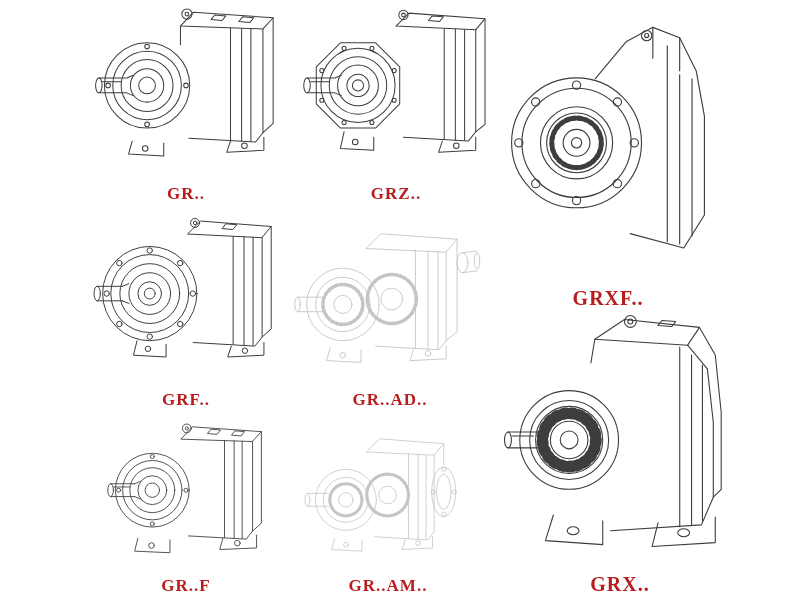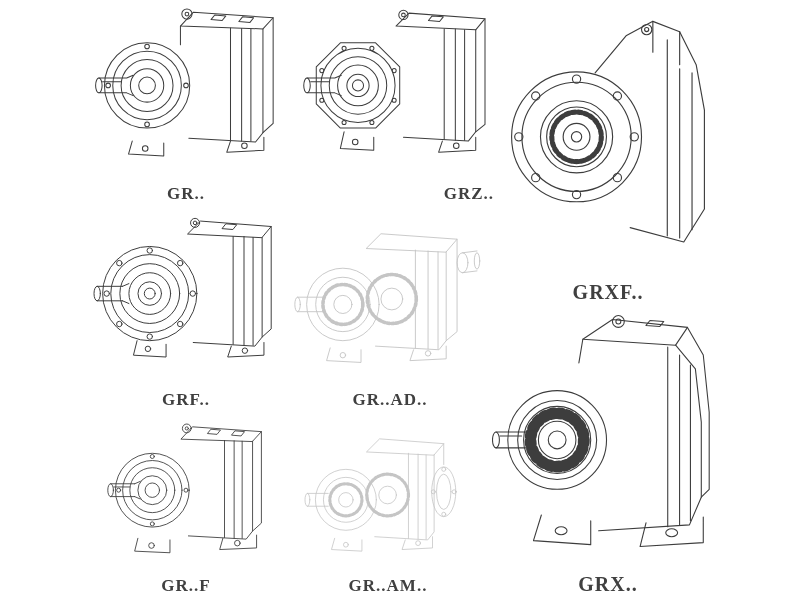--- a/index.html
+++ b/index.html
@@ -23,21 +23,21 @@
     display:block;
   }
   figcaption{
     height:28px;
     display:flex;
     align-items:center;
     justify-content:center;
     font-weight:bold;
     font-size:17px;
     letter-spacing:1px;
-    color:#404040;
+    color:#b91c1c;
     font-family:"Liberation Serif", serif;
   }
   .big figcaption{font-size:20px;}
   .art{
     stroke:#3d3d3d;
     fill:none;
     stroke-width:1.1;
     stroke-linecap:round;
     stroke-linejoin:round;
   }
@@ -77,21 +77,21 @@
         <path d="M10 86 L30 86"></path>
         <path d="M42 150 L38 164 L76 166 L76 152"></path>
         <circle cx="56" cy="158" r="3"></circle>
         <path d="M148 150 L144 162 L184 160 L184 146"></path>
         <circle cx="163" cy="155" r="3"></circle>
       </g>
     </svg>
     <figcaption>GR..</figcaption>
   </figure>
 
-  <figure style="left:298px;top:2px;width:196px;height:206px;align-items:flex-end;">
+  <figure style="left:298px;top:2px;width:196px;height:206px;">
     <svg viewBox="0 0 200 192" preserveAspectRatio="xMidYMid meet">
       <g class="art">
         <path d="M100 26 L114 12 L196 18 L186 30 Z"></path>
         <path d="M135 20 L139 15 L151 16 L147 21 Z"></path>
         <circle cx="108" cy="14" r="5"></circle>
           <circle cx="108" cy="14" r="2"></circle>
         <path d="M186 30 L186 140 L178 150 L108 146"></path>
         <path d="M196 18 L196 132 L186 140"></path>
         <path d="M152 29 L152 148 M164 29 L164 149 M174 30 L174 149"></path>
         <path d="M40 44 L78 44 L104 70 L104 110 L78 136 L40 136 L14 110 L14 70 Z"></path>
@@ -113,21 +113,21 @@
         <path d="M8 86 L28 86"></path>
         <path d="M44 140 L40 158 L76 160 L76 146"></path>
         <circle cx="56" cy="151" r="3"></circle>
         <path d="M150 150 L146 162 L186 160 L186 146"></path>
         <circle cx="165" cy="155" r="3"></circle>
       </g>
     </svg>
     <figcaption>GRZ..</figcaption>
   </figure>
 
-  <figure class="big" style="left:492px;top:6px;width:232px;height:300px;">
+  <figure class="big" style="left:492px;top:12px;width:232px;height:300px;">
     <svg viewBox="0 0 225 262" preserveAspectRatio="xMidYMid meet">
       <g class="art">
         <path d="M100 64 L130 28 L156 14 L182 24 L198 56 L206 100 L206 196 L186 228 L134 214"></path>
         <path d="M156 14 L156 44 M182 24 L182 56"></path>
         <path d="M170 32 L170 222 M182 60 L182 224 M194 64 L194 216"></path>
         <circle cx="150" cy="22" r="5"></circle>
           <circle cx="150" cy="22" r="2"></circle>
         <circle cx="82" cy="126" r="63"></circle>
         <circle cx="82" cy="126" r="53"></circle>
         <circle cx="82" cy="126" r="35"></circle>
@@ -265,21 +265,21 @@
         <ellipse cx="2" cy="102" rx="3" ry="8"></ellipse>
         <path d="M36 150 L32 164 L70 166 L70 152"></path>
         <circle cx="50" cy="158" r="3"></circle>
         <path d="M124 152 L120 164 L158 162 L158 148"></path>
         <circle cx="140" cy="156" r="3"></circle>
       </g>
     </svg>
     <figcaption>GR..AM..</figcaption>
   </figure>
 
-  <figure class="big" style="left:492px;top:302px;width:232px;height:296px;">
+  <figure class="big" style="left:504px;top:302px;width:232px;height:296px;">
     <svg viewBox="0 0 235 268" preserveAspectRatio="xMidYMid meet">
       <g class="art">
         <path d="M92 36 L122 16 L198 24 L186 42 Z"></path>
         <circle cx="128" cy="18" r="6"></circle>
           <circle cx="128" cy="18" r="2.5"></circle>
         <path d="M156 22 L160 17 L174 18 L170 23 Z"></path>
         <path d="M92 36 L88 60"></path>
         <path d="M186 42 L206 66 L212 120 L212 196 L200 224 L108 230"></path>
         <path d="M198 24 L214 52 L220 110 L220 188 L212 196"></path>
         <path d="M178 44 L178 226 M190 52 L190 224 M201 62 L201 220"></path>

